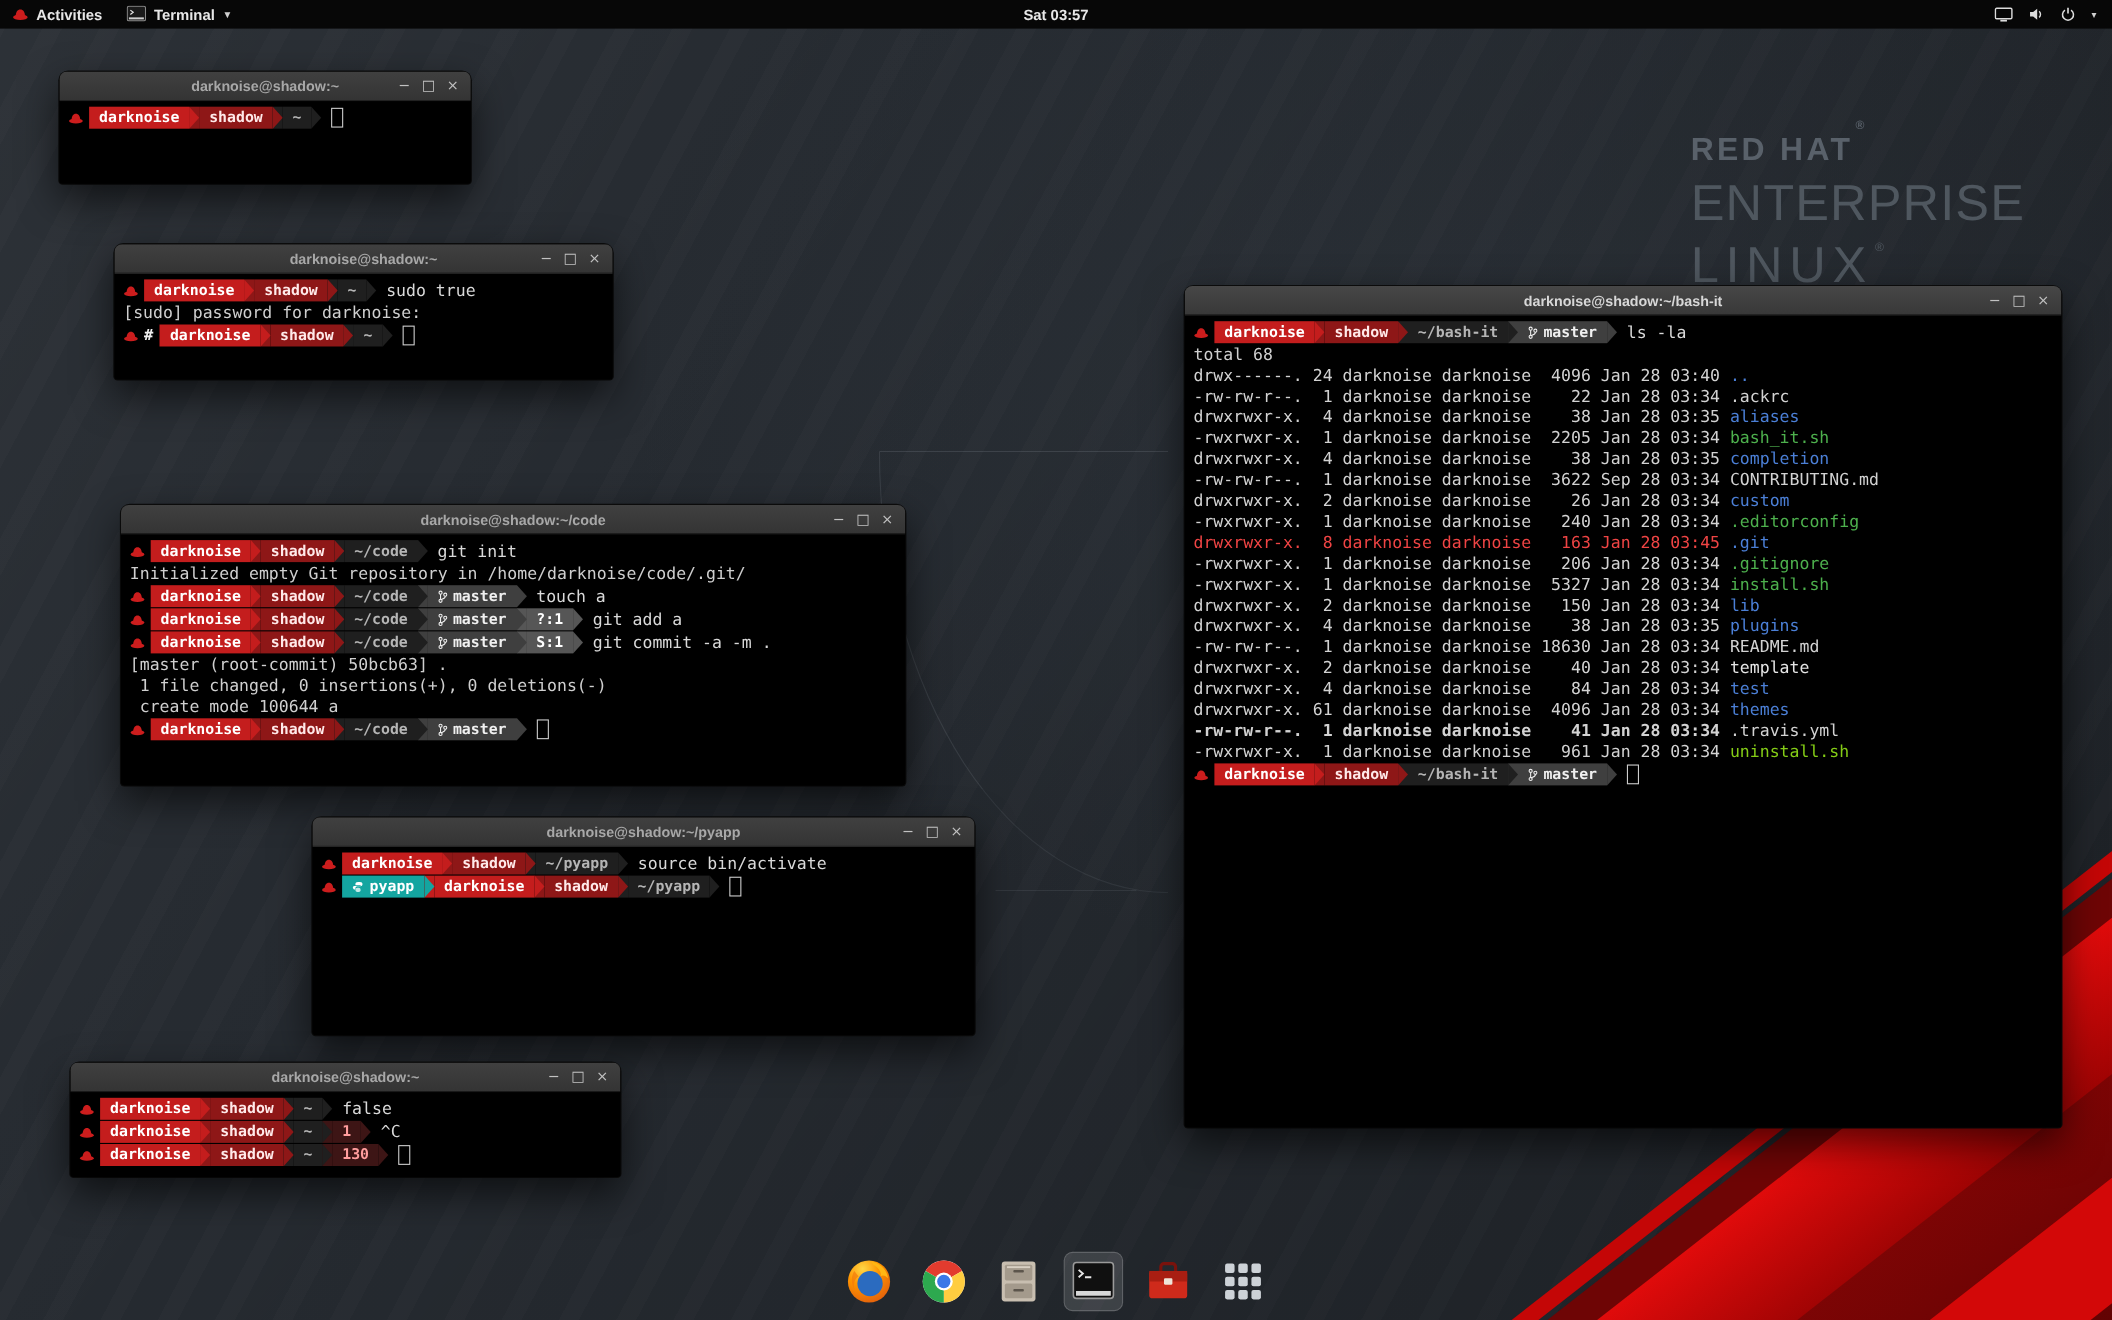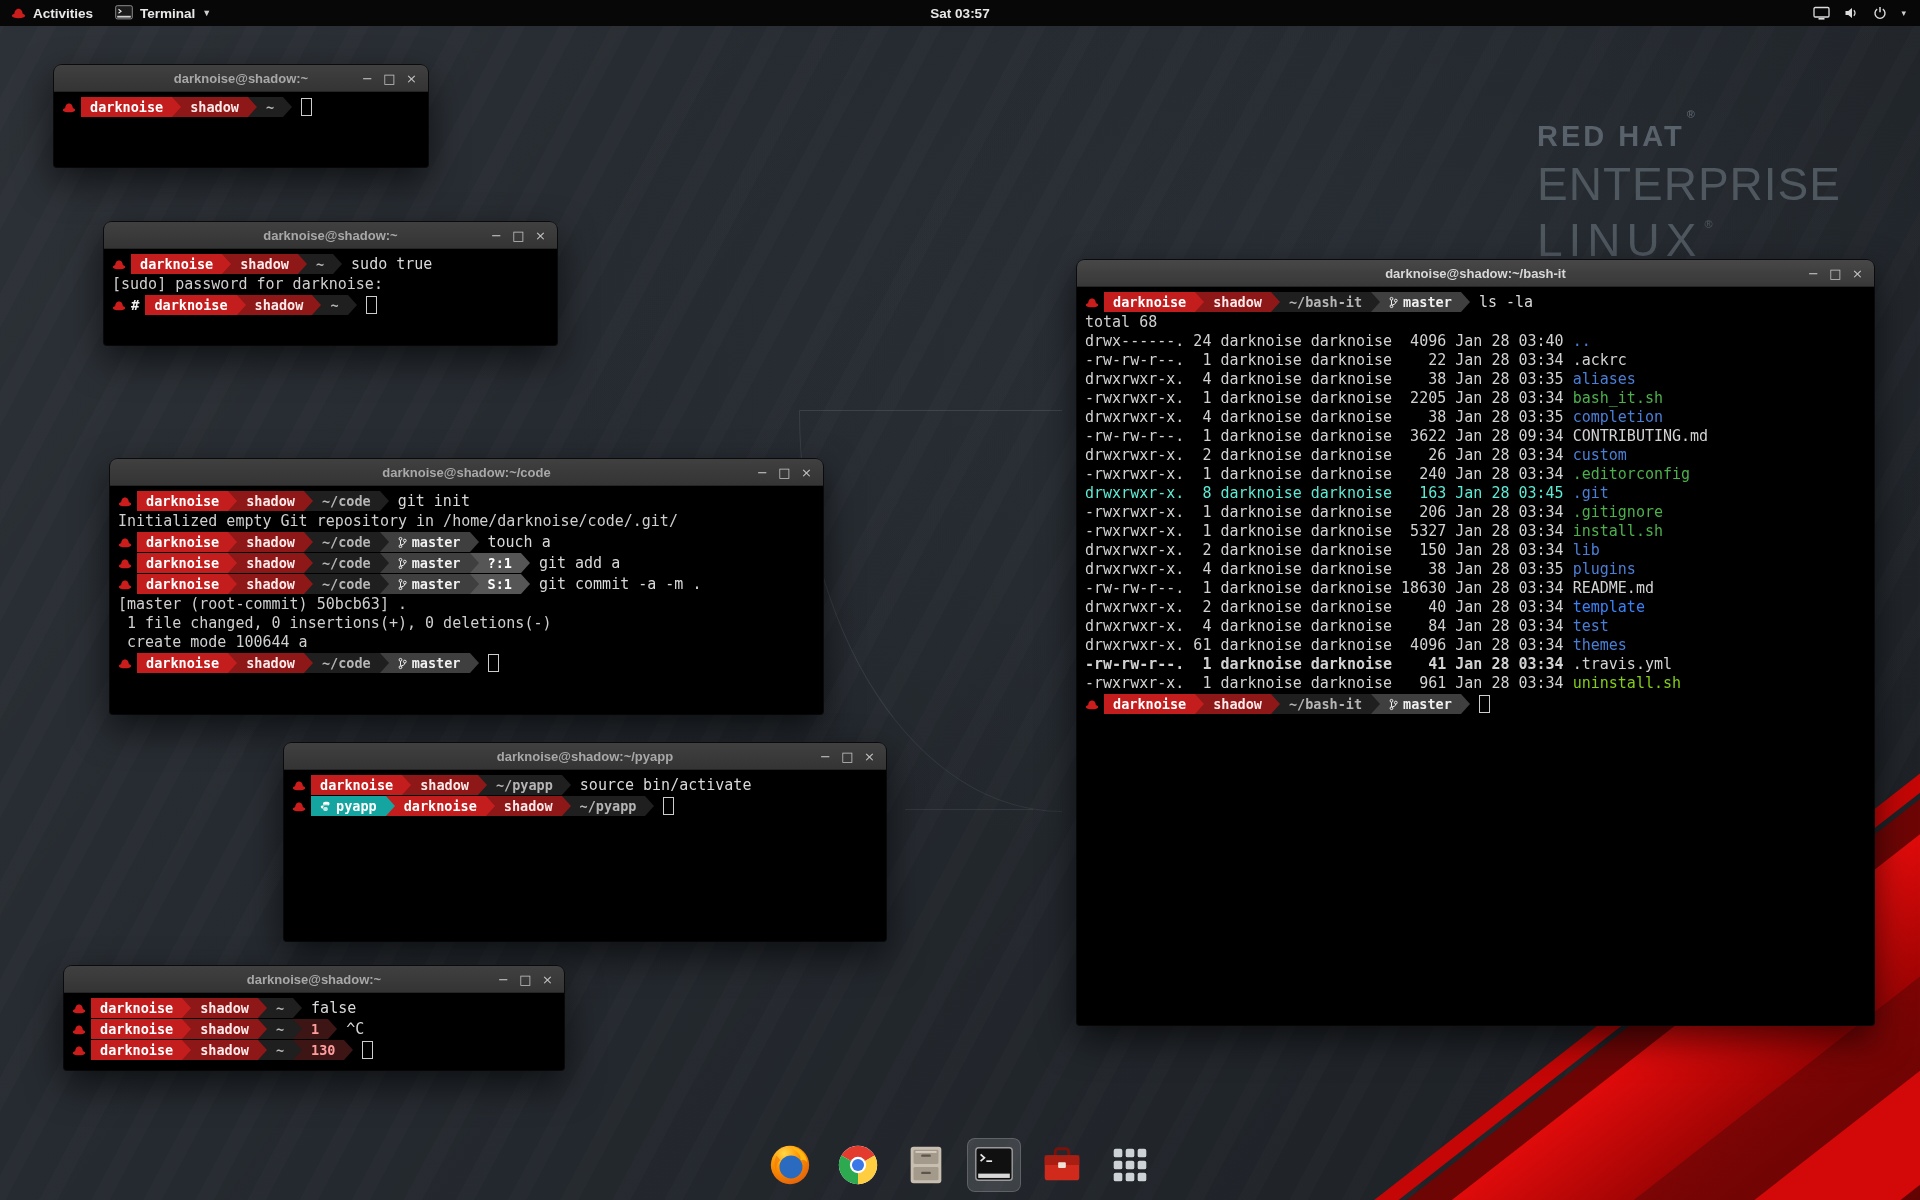--- a/index.html
+++ b/index.html
@@ -392,30 +392,30 @@
               </svg>master</span>
             <span class="sep" style="border-left-color: rgb(63, 63, 63); background-color: transparent;"></span>
             <span class="cmd">ls -la</span>
           </div>
           <div class="tout">total 68</div>
           <div class="tout"><span style="color: rgb(210, 210, 210);">drwx------. 24 darknoise darknoise  4096 Jan 28 03:40 </span><span style="color: rgb(75, 127, 214);">..</span></div>
           <div class="tout"><span style="color: rgb(210, 210, 210);">-rw-rw-r--.  1 darknoise darknoise    22 Jan 28 03:34 </span><span style="color: rgb(210, 210, 210);">.ackrc</span></div>
           <div class="tout"><span style="color: rgb(210, 210, 210);">drwxrwxr-x.  4 darknoise darknoise    38 Jan 28 03:35 </span><span style="color: rgb(75, 127, 214);">aliases</span></div>
           <div class="tout"><span style="color: rgb(210, 210, 210);">-rwxrwxr-x.  1 darknoise darknoise  2205 Jan 28 03:34 </span><span style="color: rgb(77, 176, 77);">bash_it.sh</span></div>
           <div class="tout"><span style="color: rgb(210, 210, 210);">drwxrwxr-x.  4 darknoise darknoise    38 Jan 28 03:35 </span><span style="color: rgb(75, 127, 214);">completion</span></div>
-          <div class="tout"><span style="color: rgb(210, 210, 210);">-rw-rw-r--.  1 darknoise darknoise  3622 Jan 28 09:34 </span><span style="color: rgb(210, 210, 210);">CONTRIBUTING.md</span></div>
+          <div class="tout"><span style="color: rgb(210, 210, 210);">-rw-rw-r--.  1 darknoise darknoise  3622 Sep 28 03:34 </span><span style="color: rgb(210, 210, 210);">CONTRIBUTING.md</span></div>
           <div class="tout"><span style="color: rgb(210, 210, 210);">drwxrwxr-x.  2 darknoise darknoise    26 Jan 28 03:34 </span><span style="color: rgb(75, 127, 214);">custom</span></div>
           <div class="tout"><span style="color: rgb(210, 210, 210);">-rwxrwxr-x.  1 darknoise darknoise   240 Jan 28 03:34 </span><span style="color: rgb(77, 176, 77);">.editorconfig</span></div>
-          <div class="tout"><span style="color: #5eead4;">drwxrwxr-x.  8 darknoise darknoise   163 Jan 28 03:45 </span><span style="color: rgb(75, 127, 214);">.git</span></div>
+          <div class="tout"><span style="color: #ef4444;">drwxrwxr-x.  8 darknoise darknoise   163 Jan 28 03:45 </span><span style="color: rgb(75, 127, 214);">.git</span></div>
           <div class="tout"><span style="color: rgb(210, 210, 210);">-rwxrwxr-x.  1 darknoise darknoise   206 Jan 28 03:34 </span><span style="color: rgb(77, 176, 77);">.gitignore</span></div>
           <div class="tout"><span style="color: rgb(210, 210, 210);">-rwxrwxr-x.  1 darknoise darknoise  5327 Jan 28 03:34 </span><span style="color: rgb(77, 176, 77);">install.sh</span></div>
           <div class="tout"><span style="color: rgb(210, 210, 210);">drwxrwxr-x.  2 darknoise darknoise   150 Jan 28 03:34 </span><span style="color: rgb(75, 127, 214);">lib</span></div>
           <div class="tout"><span style="color: rgb(210, 210, 210);">drwxrwxr-x.  4 darknoise darknoise    38 Jan 28 03:35 </span><span style="color: rgb(75, 127, 214);">plugins</span></div>
           <div class="tout"><span style="color: rgb(210, 210, 210);">-rw-rw-r--.  1 darknoise darknoise 18630 Jan 28 03:34 </span><span style="color: rgb(210, 210, 210);">README.md</span></div>
-          <div class="tout"><span style="color: rgb(210, 210, 210);">drwxrwxr-x.  2 darknoise darknoise    40 Jan 28 03:34 </span><span style="color: #3b82f6;">template</span></div>
+          <div class="tout"><span style="color: rgb(210, 210, 210);">drwxrwxr-x.  2 darknoise darknoise    40 Jan 28 03:34 </span><span style="color: #e5e5e5;">template</span></div>
           <div class="tout"><span style="color: rgb(210, 210, 210);">drwxrwxr-x.  4 darknoise darknoise    84 Jan 28 03:34 </span><span style="color: rgb(75, 127, 214);">test</span></div>
           <div class="tout"><span style="color: rgb(210, 210, 210);">drwxrwxr-x. 61 darknoise darknoise  4096 Jan 28 03:34 </span><span style="color: rgb(75, 127, 214);">themes</span></div>
           <div class="tout"><span style="color: rgb(210, 210, 210); font-weight: bold;">-rw-rw-r--.  1 darknoise darknoise    41 Jan 28 03:34 </span><span style="color: rgb(210, 210, 210);">.travis.yml</span></div>
           <div class="tout"><span style="color: rgb(210, 210, 210);">-rwxrwxr-x.  1 darknoise darknoise   961 Jan 28 03:34 </span><span style="color: #84cc16;">uninstall.sh</span></div>
           <div class="tprompt">
             <svg class="hat" width="14" height="11" viewBox="0 0 14 11">
               <path d="M3 8C3 3.5 4.6 1.5 7 1.5 9.4 1.5 11 3.5 11 8" fill="#cc1d1d"></path>
               <ellipse cx="7" cy="8" rx="6.2" ry="2.3" fill="#cc1d1d"></ellipse>
             </svg>
             <span class="seg" style="background: rgb(196, 29, 29); color: rgb(255, 255, 255);">darknoise</span>

